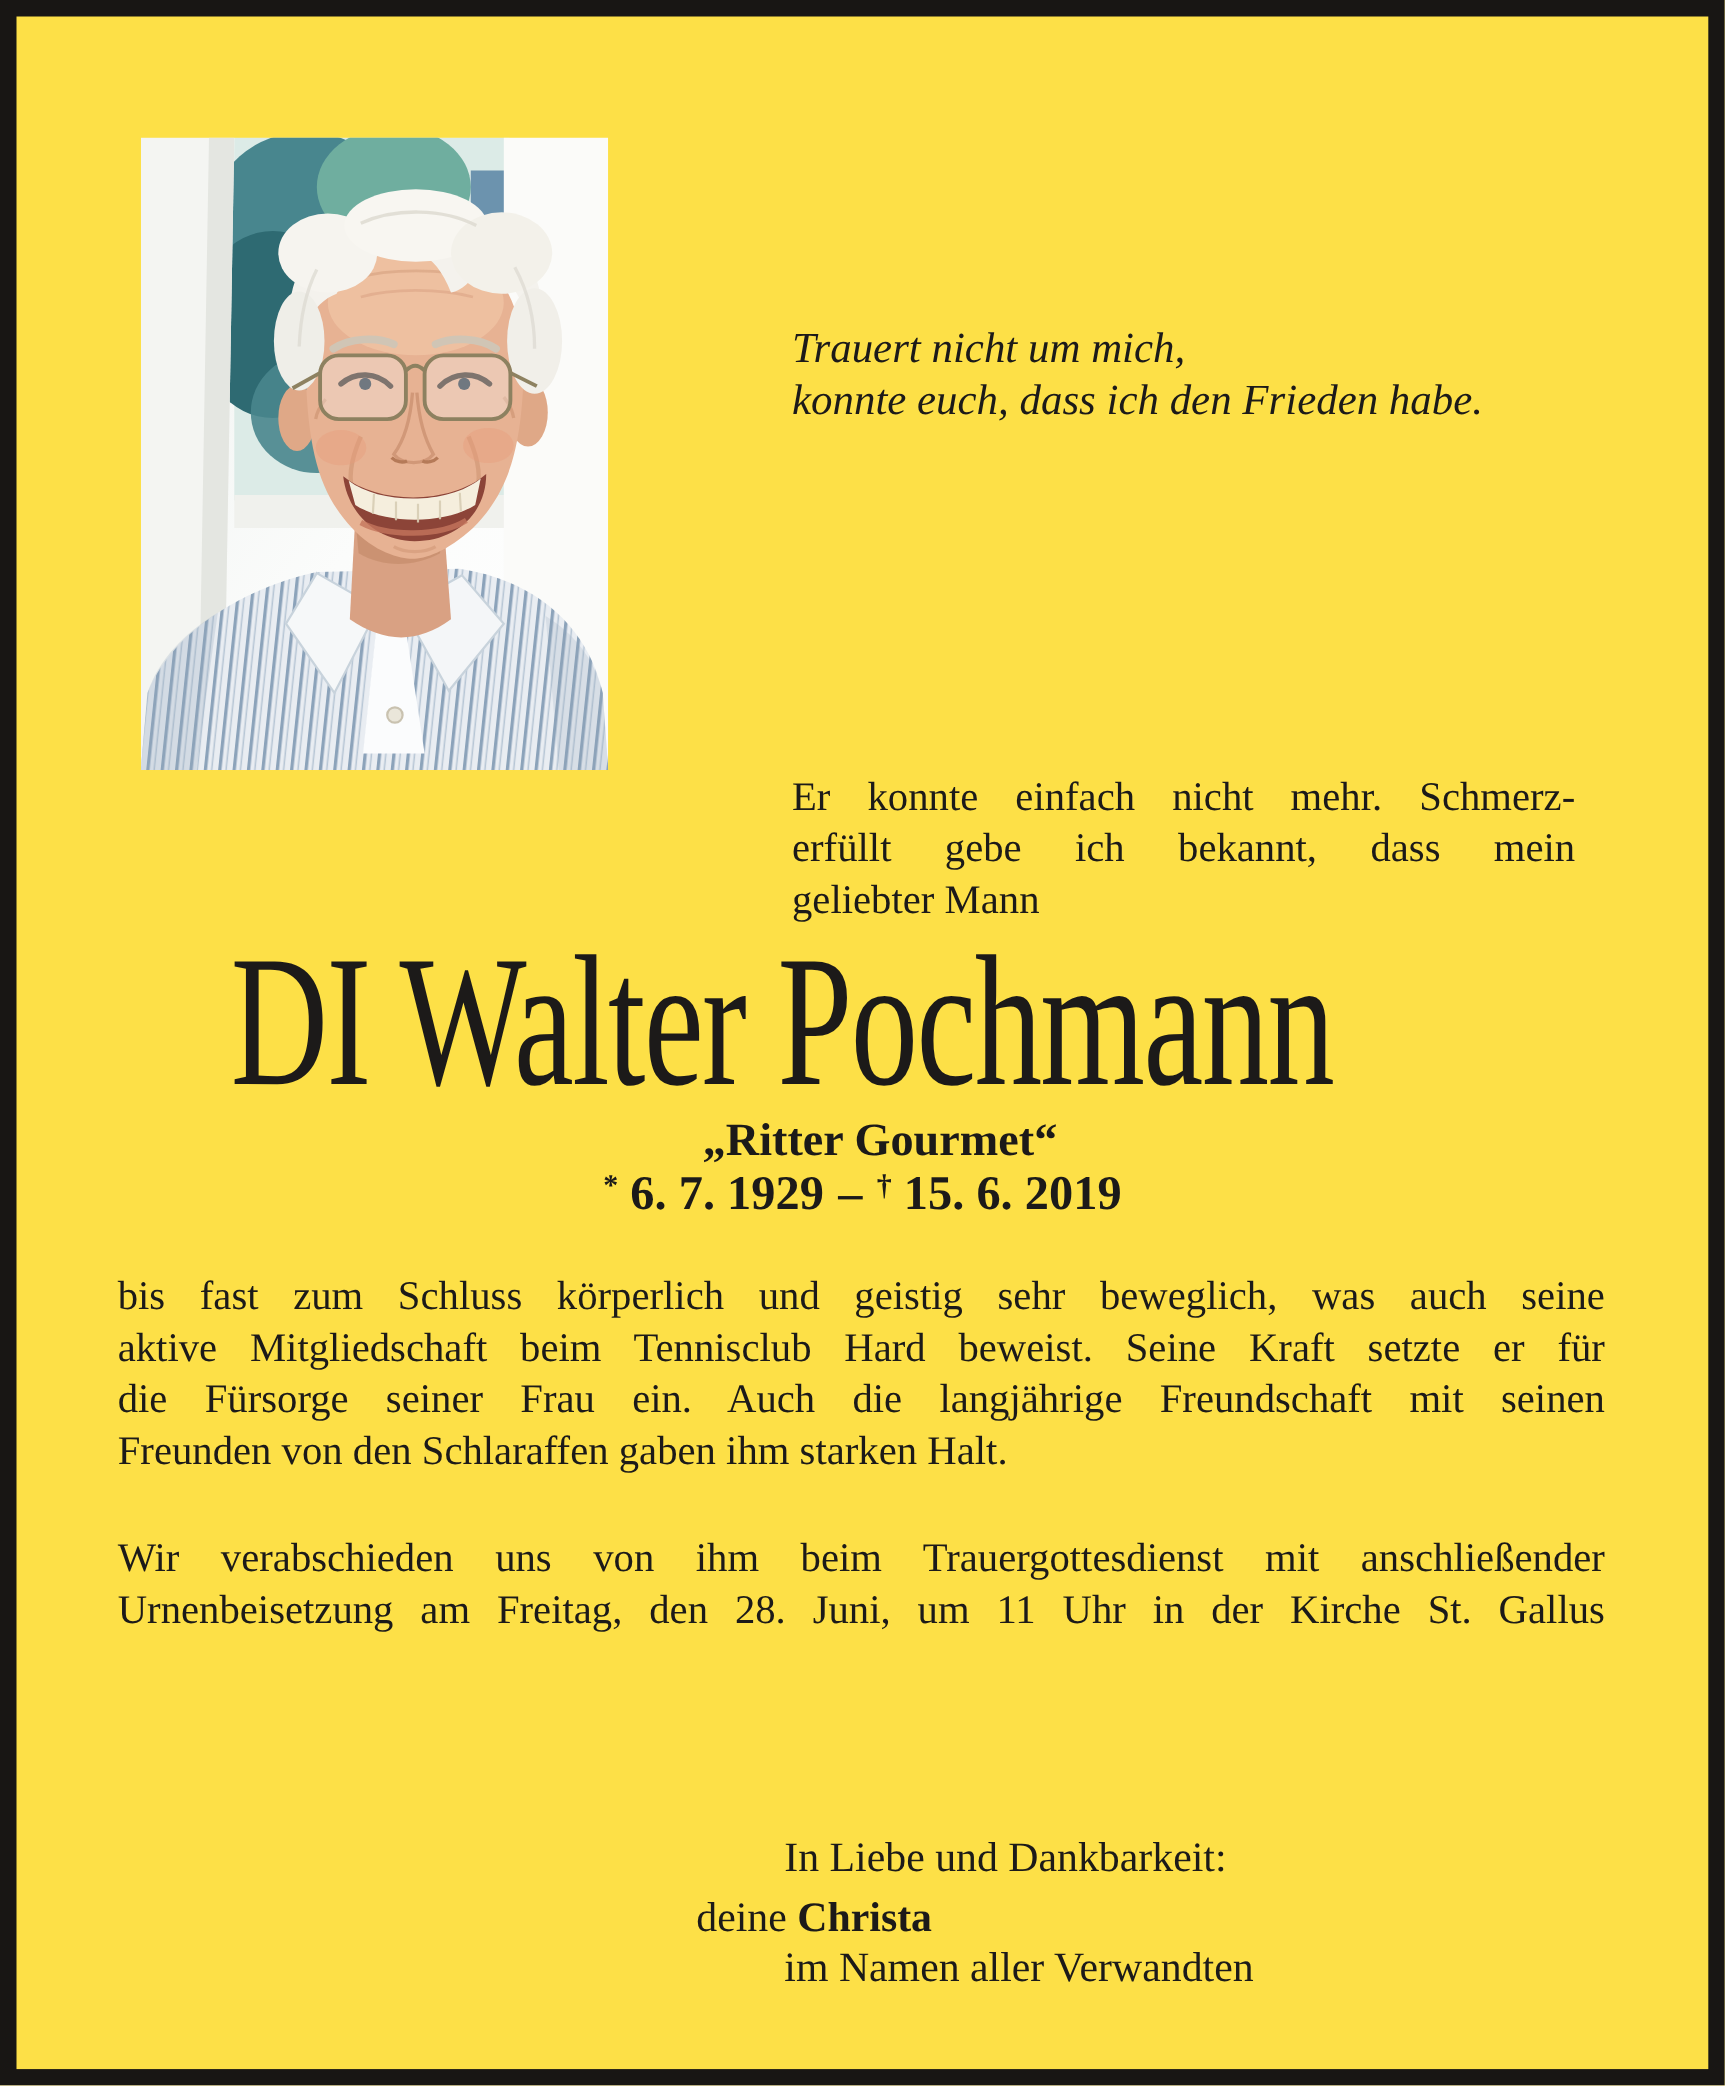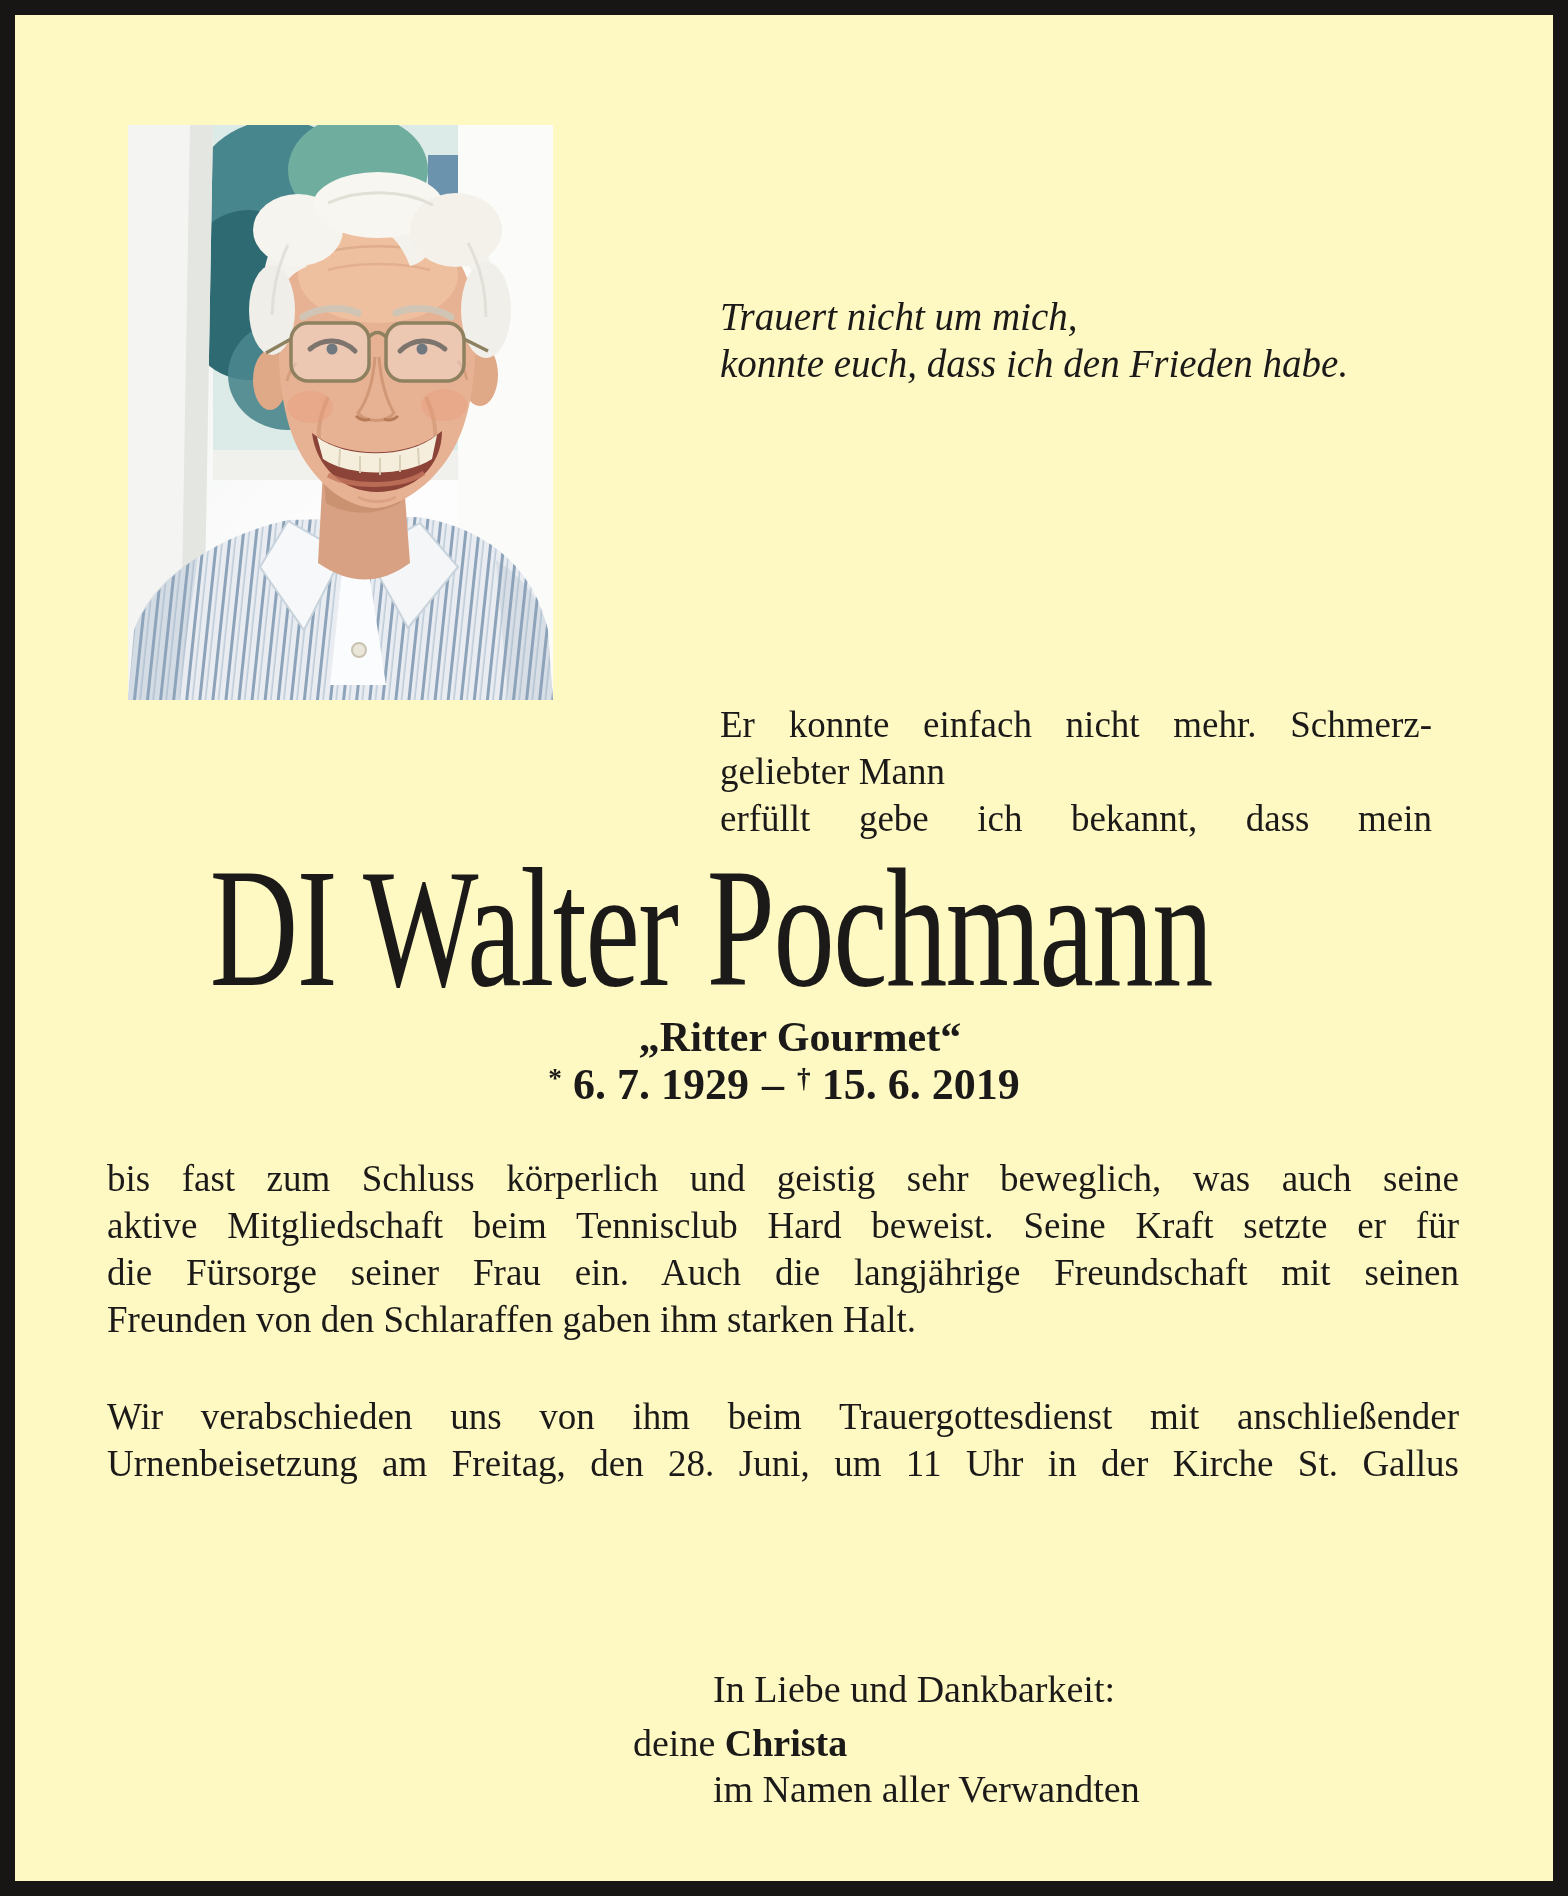--- a/index.html
+++ b/index.html
@@ -6,21 +6,21 @@
   body {
     width: 1568px; height: 1896px;
     font-family: "Liberation Serif", "DejaVu Serif", serif;
     color: #1c1a19;
   }
   .card {
     position: relative;
     width: 1568px; height: 1896px;
     box-sizing: border-box;
     border: 15px solid #181614;
-    background: #fef9c3;
+    background: #fde047;
     overflow: hidden;
   }
   .photo {
     position: absolute; left: 113px; top: 110px;
     width: 425px; height: 575px;
     overflow: hidden;
   }
   .photo svg { display: block; width: 100%; height: 100%; }
 
   .quote {
@@ -196,22 +196,22 @@
     </svg>
   </div>
 
   <div class="quote">
     <div>Trauert nicht um mich,</div>
     <div>konnte euch, dass ich den Frieden habe.</div>
   </div>
 
   <div class="announcement">
       <div class="jline">Er konnte einfach nicht mehr. Schmerz-</div>
+      <div class="jline">erfüllt gebe ich bekannt, dass mein</div>
       <div class="jline jlast">geliebter Mann</div>
-      <div class="jline">erfüllt gebe ich bekannt, dass mein</div>
     </div>
 
   <div class="name-wrap">
     <span class="name">DI Walter Pochmann</span>
   </div>
 
   <div class="nickname">„Ritter Gourmet“</div>
 
   <div class="dates">
     <span class="sym">*</span>

